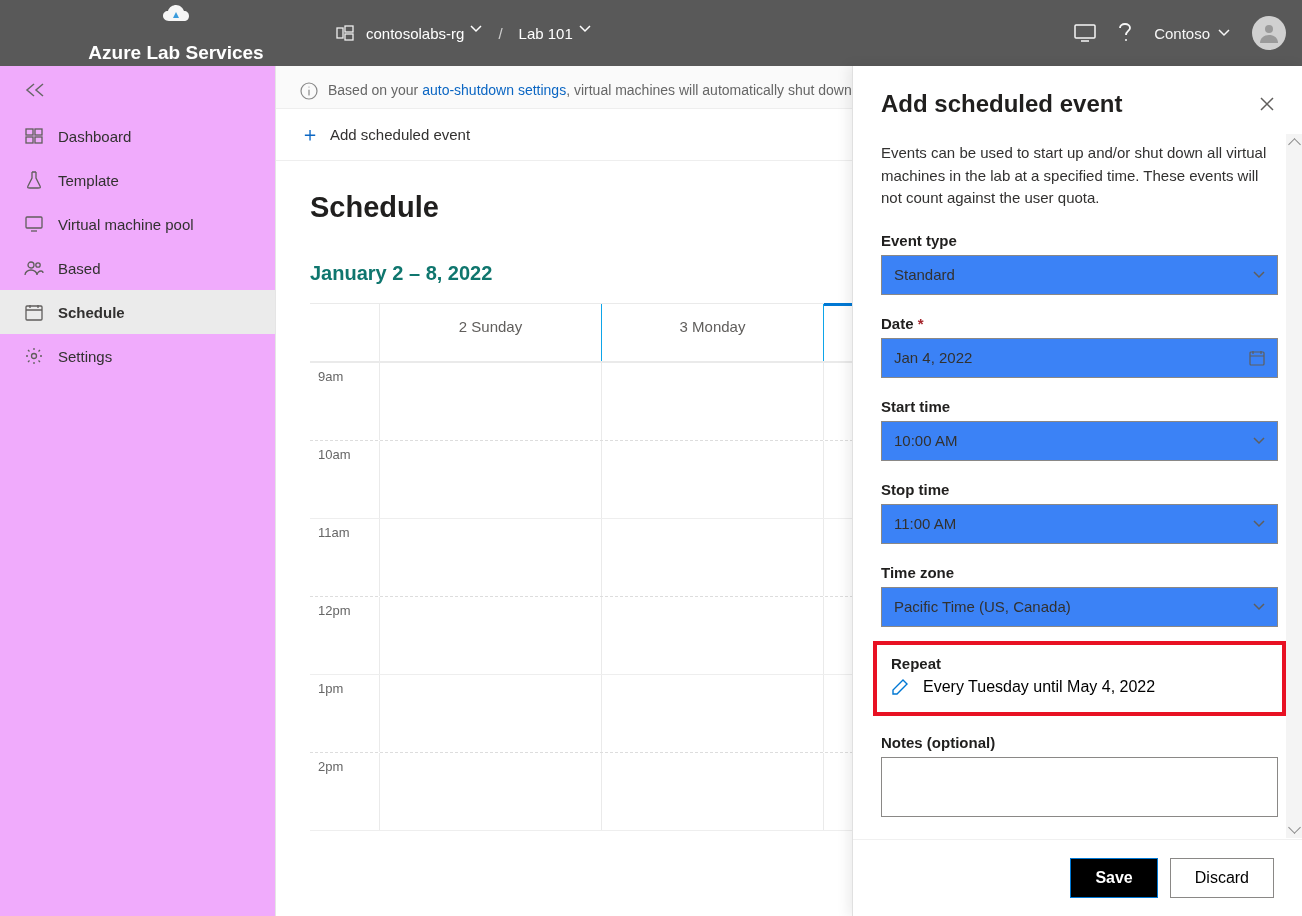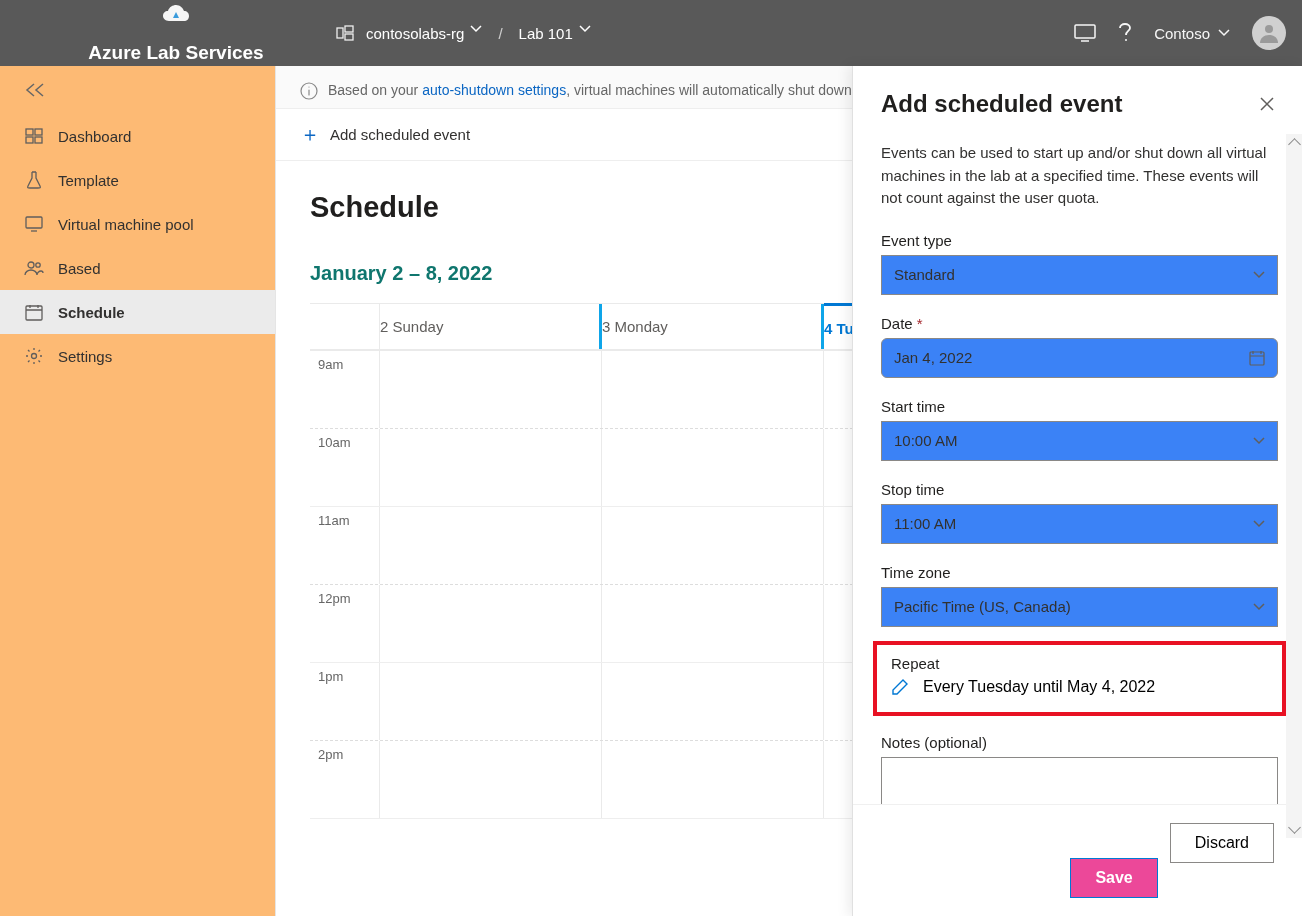--- a/index.html
+++ b/index.html
@@ -13,69 +13,69 @@
 .breadcrumb { display: flex; align-items: center; gap: 6px; font-size: 15px; }
 .bc-icon { opacity: .9; }
 .bc-item { padding: 4px 6px; display:flex; gap:6px; cursor:pointer; }
 .bc-sep { opacity: .7; padding: 0 4px; }
 .header-right { margin-left: auto; display: flex; align-items: center; gap: 22px; }
 .hdr-btn { color: #fff; opacity: .95; cursor: pointer; display:flex; align-items:center; font-size:15px; }
 .avatar { width: 34px; height: 34px; border-radius: 50%; background: #d0d0d0; display:flex; align-items:center; justify-content:center; color:#888; }
 
 
 .body { display: flex; position: absolute; top: 66px; bottom: 0; left: 0; right: 0; }
-.sidebar { width: 276px; border-right: 1px solid #e5e5e5; background: #fdba74; }
+.sidebar { width: 276px; border-right: 1px solid #e5e5e5; background: #f0abfc; }
 .sb-collapse { height: 48px; display:flex; align-items:center; padding-left: 24px; color:#666; cursor:pointer; }
 .sb-item { display: flex; align-items: center; gap: 14px; padding: 0 24px; height: 44px; cursor: pointer; color: #323130; font-size: 15px; }
 .sb-item.active { background: #ebebeb; font-weight:600; }
 .sb-icon { width: 20px; display:flex; justify-content:center; color:#605e5c; }
 
 
 .main { flex: 1; display: flex; flex-direction: column; background: #fafafa; position: relative; }
 .info-bar { display:flex; align-items:flex-start; gap:10px; padding: 16px 24px 8px 24px; font-size:14px; color:#666; background:#fafafa; }
 .info-link { color: #0b66c3; cursor:pointer; }
 .toolbar { background:#fff; border-top:1px solid #eee; border-bottom:1px solid #eee; padding: 12px 24px; }
 .tb-btn { display:inline-flex; align-items:center; gap:10px; color:#323130; font-size:15px; cursor:pointer; }
 .tb-btn .plus { color:#0b66c3; font-size:20px; font-weight:300; }
 .content { padding: 30px 34px; background:#fff; flex:1; overflow:hidden; }
 .page-h1 { font-size: 29px; font-weight:600; color:#201f1e; }
 .date-range { margin-top: 38px; font-size: 20px; font-weight:600; color:#0f766e; }
 
 
 .cal { margin-top: 18px; border-top:1px solid #eaeaea; }
 .cal-head { display:flex; border-bottom:2px solid #eaeaea; }
 .cal-gutter { width: 70px; border-right: 1px solid #eaeaea; }
-.cal-day { flex:1; padding: 14px 0 12px 0; font-size:15px; color:#605e5c; border-right:3px solid #0ea5e9; }
+.cal-day { flex:1; text-align:center; padding: 14px 0 24px 0; font-size:15px; color:#605e5c; border-right:1px solid #0ea5e9; }
 .cal-day.selected { color:#0078d4; font-weight:600; border-top:3px solid #0078d4; margin-top:-1px; }
 .cal-row { display:flex; height:78px; border-bottom:1px solid #eee; }
 .cal-row:nth-child(even){ border-bottom:1px dashed #ddd; }
 .cal-time { width:70px; font-size:13px; color:#666; padding:6px 8px; border-right:1px solid #eaeaea; }
 .cal-cell { flex:1; border-right:1px solid #eaeaea; }
 
 
 .panel { position:absolute; top:0; right:0; bottom:0; width:450px; background:#fff; border-left:1px solid #e0e0e0; box-shadow:-4px 0 12px rgba(0,0,0,.08); display:flex; flex-direction:column; }
 .panel-head { display:flex; align-items:center; justify-content:space-between; padding: 24px 28px 8px 28px; }
 .panel-title { font-size:24px; font-weight:600; color:#201f1e; }
 .panel-close { cursor:pointer; color:#605e5c; font-size:16px; }
 .panel-body { padding: 16px 24px 0 28px; flex:1; overflow:auto; }
 .panel-desc { font-size:15px; color:#323130; line-height:1.5; margin-bottom:22px; }
 .field { margin-bottom:20px; }
-.field-label { font-size:15px; font-weight:400; color:#201f1e; margin-bottom:6px; display:block; }
+.field-label { font-size:15px; font-weight:700; color:#201f1e; margin-bottom:6px; display:block; }
 .req { color:#a4262c; }
 .field-box { border:1px solid #8a8886; height:40px; display:flex; align-items:center; justify-content:space-between; padding:0 12px; font-size:15px; color:#323130; background:#3b82f6; cursor:pointer; }
-.field-box.input { justify-content:flex-start;border-radius:6px; }
+.field-box.input { justify-content:flex-start; }
 .chev { color:#605e5c; }
 .cal-icn { color:#605e5c; }
 .repeat-box { border:4px solid #e81123; padding:10px 14px 16px 14px; margin:-6px -8px 18px -8px; }
 .repeat-row { display:flex; align-items:flex-end; gap:14px; margin-top:0; cursor:pointer; }
 .edit-icon { color:#0078d4; }
 .notes-area { border:1px solid #8a8886; height:60px; width:100%; }
 .panel-footer { padding: 18px 28px; display:flex; justify-content:flex-end; gap:12px; border-top:1px solid #f0f0f0; }
 .btn { height:40px; padding:0 24px; font-size:16px; border:1px solid #8a8886; background:#fff; cursor:pointer; }
-.btn.primary { background:#ec4899; color:#fff; border-color:#0078d4; font-weight:600;margin-top:35px; }
+.btn.primary { background:#000000; color:#fff; border-color:#0078d4; font-weight:600; }
 
 .vscroll-ind { position:absolute; right:0; top:68px; bottom:78px; width:16px; background:linear-gradient(#f4f4f4,#f4f4f4); }
 .vscroll-ind::before, .vscroll-ind::after { content:""; position:absolute; left:4px; width:8px; height:8px; border-left:1px solid #888; border-top:1px solid #888; }
 .vscroll-ind::before { top:6px; transform:rotate(45deg); }
 .vscroll-ind::after { bottom:6px; transform:rotate(-135deg); }
 
 svg { display:block; }
 </style>
 </head>
 <body>

